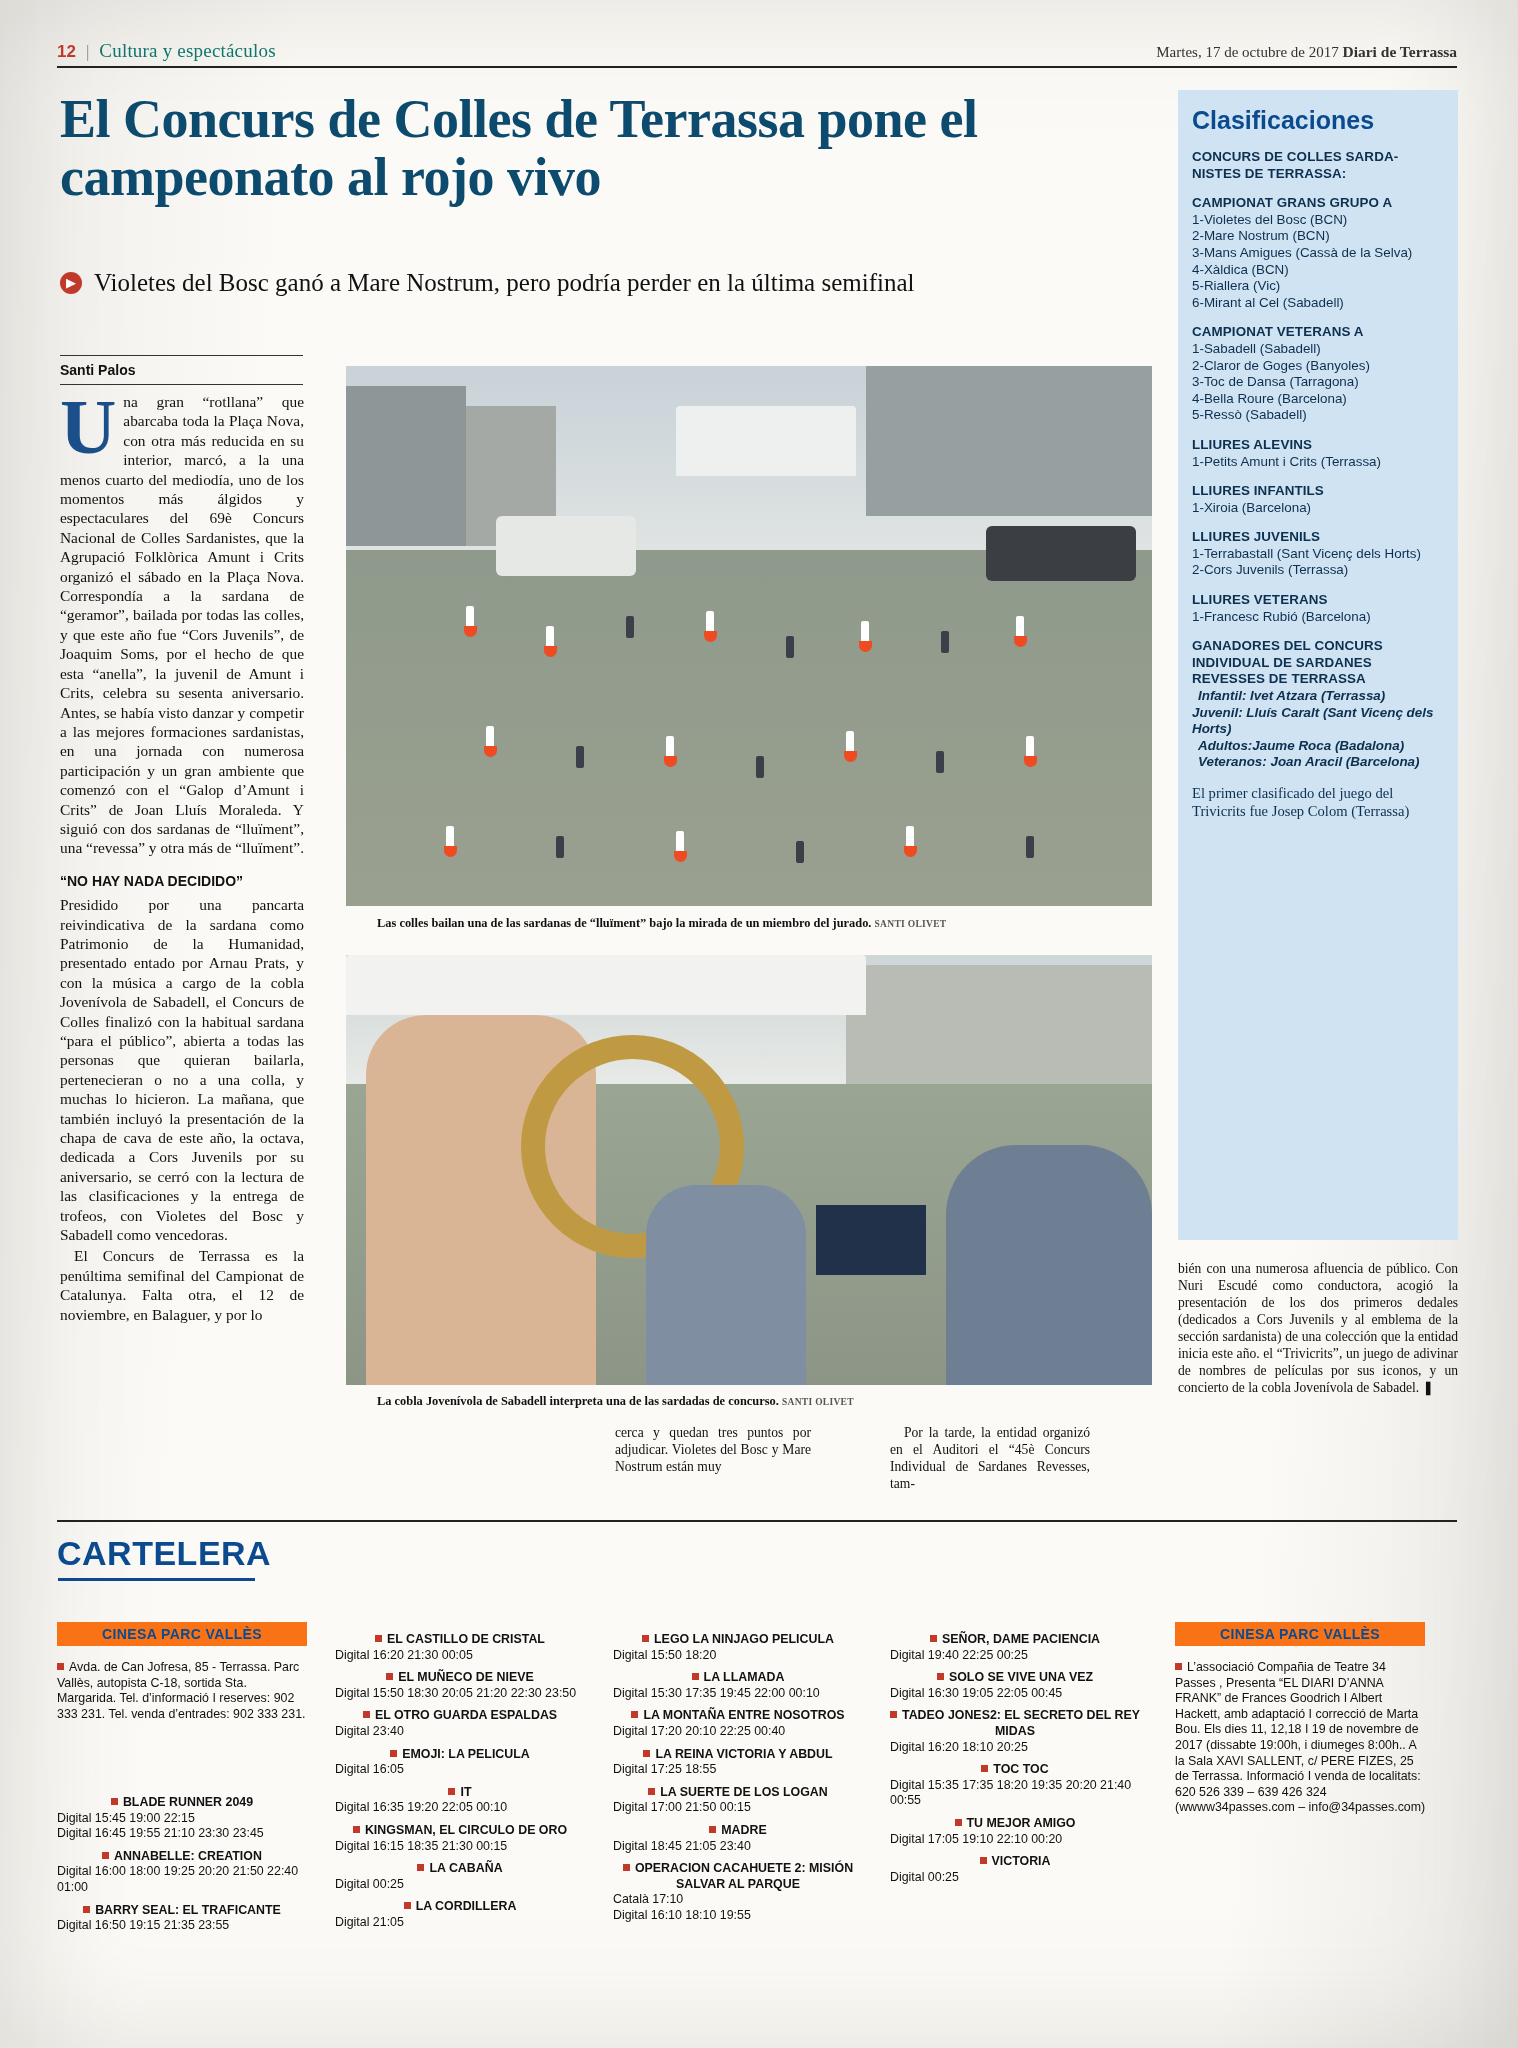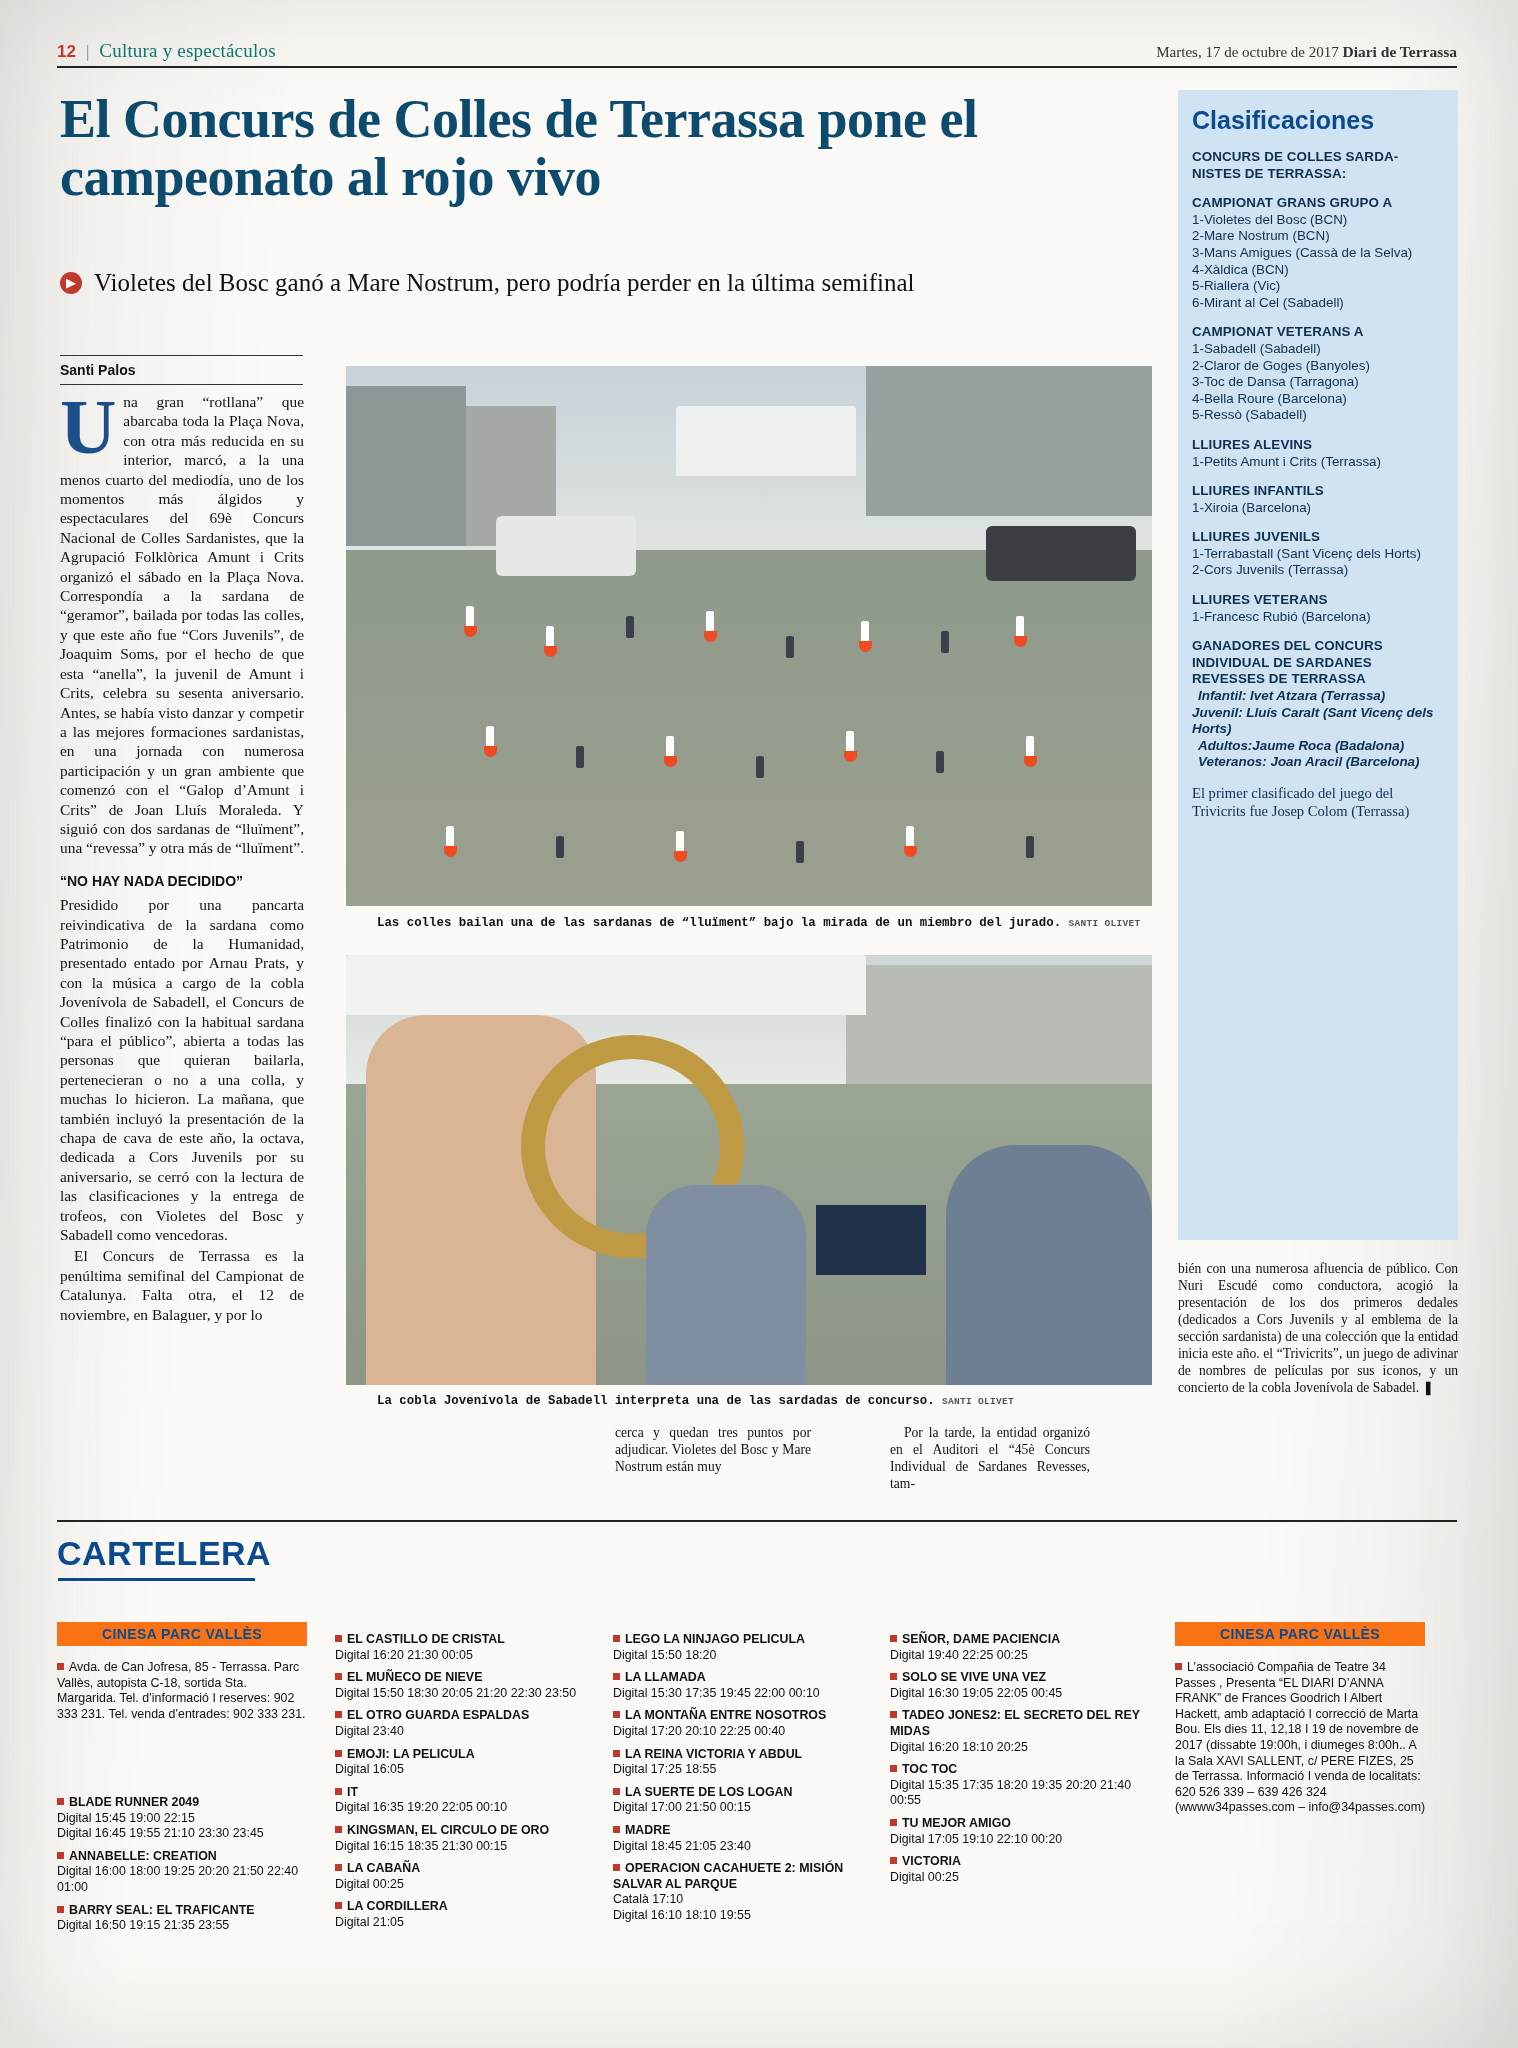--- a/index.html
+++ b/index.html
@@ -30,40 +30,40 @@
       font-weight:bold;font-size:14px;color:#111;}
   .byline-rule{position:absolute;left:60px;top:384px;width:243px;height:1px;background:#333;}
   .col1{position:absolute;left:60px;top:392px;width:244px;font-size:15.4px;line-height:19.4px;
       text-align:justify;color:#111;}
   .col1 p{margin:0 0 0 0;}
   .dropcap{float:left;font-size:78px;line-height:62px;font-weight:bold;margin:4px 7px 0 0;color:#1a4f8a;
       font-family:"Liberation Serif",serif;}
   .subtitle-bold{font-family:"Liberation Sans",sans-serif;font-weight:bold;font-size:14px;margin:14px 0 4px;}
   
   .photo{position:absolute;background:#7a8b96;overflow:hidden;}
-  .cap{position:absolute;font-family:Liberation Mono, monospace;font-size:12.4px;color:#111;font-weight:bold;padding-left:31px;}
+  .cap{position:absolute;font-family:Liberation Serif, serif;font-size:12.4px;color:#111;font-weight:bold;padding-left:31px;}
   .cap .credit{font-size:9.5px;font-weight:bold;color:#555;letter-spacing:.3px;}
   
   .lowcol{position:absolute;font-size:13.6px;line-height:17px;text-align:justify;color:#111;}
   
   .rbox{position:absolute;left:1178px;top:90px;width:280px;height:1150px;background:#cfe3f2;}
   .rbox h2{font-family:"Liberation Sans",sans-serif;font-size:25px;color:#0b4a8f;margin:16px 0 14px 14px;font-weight:bold;}
   .rbox .blk{margin:0 14px 13px 14px;font-family:"Liberation Sans",sans-serif;font-size:13.4px;line-height:16.6px;color:#0d2f50;}
   .rbox .hd{font-weight:bold;letter-spacing:.1px;}
   .rbox .it{font-style:italic;font-weight:bold;}
   .rbox .plain{font-family:"Liberation Serif",serif;font-size:14.6px;line-height:18px;}
   
   .cart-rule{position:absolute;left:57px;top:1520px;width:1400px;height:1.5px;background:#222;}
   .cart-title{position:absolute;left:57px;top:1534px;font-family:"Liberation Sans",sans-serif;
       font-weight:bold;font-size:34px;color:#0b4a8f;letter-spacing:.5px;}
   .cart-underline{position:absolute;left:58px;top:1578px;width:197px;height:3px;background:#0b4a8f;}
   .cinehdr{position:absolute;background:#f97316;height:24px;display:flex;align-items:center;justify-content:center;
       font-family:"Liberation Sans",sans-serif;font-weight:bold;font-size:14px;color:#0b4a8f;letter-spacing:.4px;}
   .cc{position:absolute;font-family:"Liberation Sans",sans-serif;font-size:12.4px;line-height:15.6px;color:#111;}
-  .cc .ttl{font-weight:bold;}
+  .cc .ttl{font-weight:bold;text-align:center;}
   .cc .sq{display:inline-block;width:7px;height:7px;background:#c0392b;margin-right:5px;vertical-align:1px;}
   .cc .row{margin-bottom:7px;}
   .cc .tm{font-weight:normal;}
   
   .sky{position:absolute;left:0;top:0;right:0;height:34%;background:linear-gradient(#c8d2d8,#dfe3e2);}
   .bld{position:absolute;background:#9aa3a6;}
   .ground{position:absolute;left:0;right:0;bottom:0;height:66%;background:linear-gradient(#8f9a8c,#9aa08f);}
   .tent{position:absolute;background:#eef0ef;border-radius:4px 4px 0 0;}
   .dancer{position:absolute;width:8px;height:22px;background:#fff;border-radius:2px;}
   .skirt{position:absolute;width:13px;height:11px;background:#f04a22;border-radius:0 0 7px 7px;}

